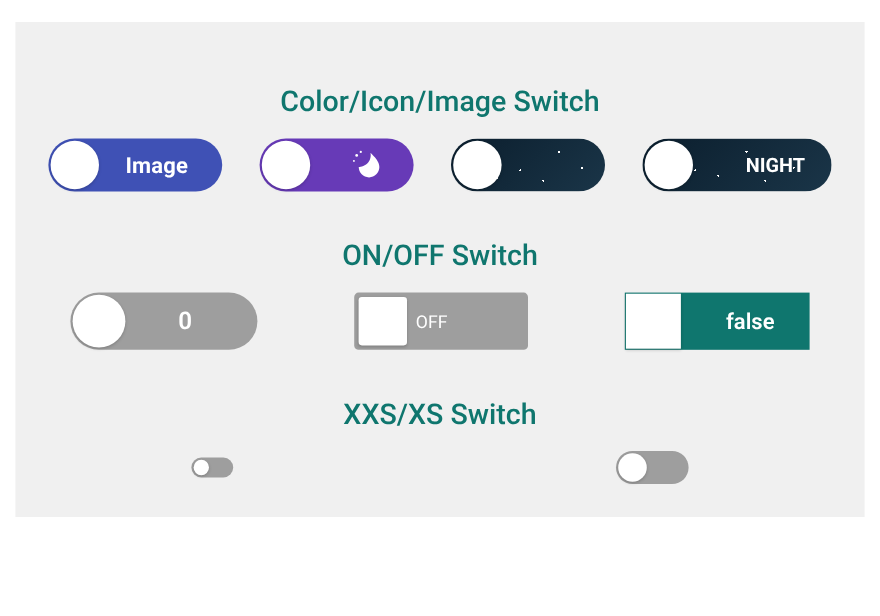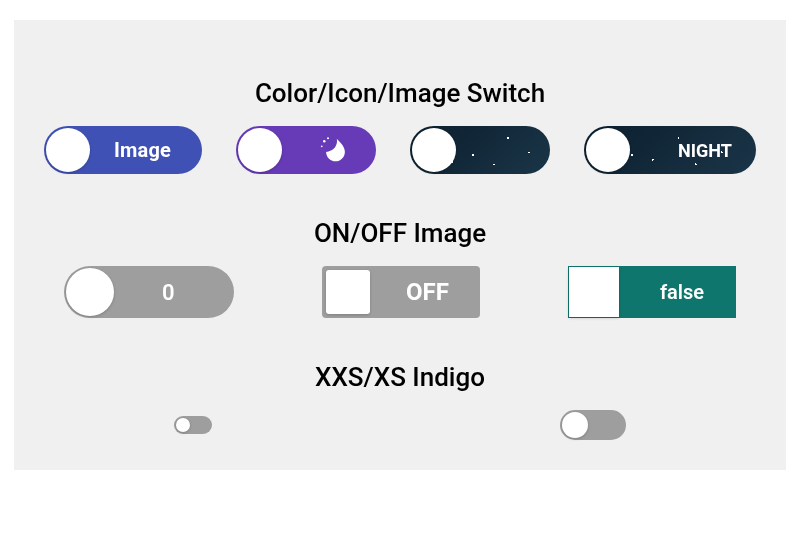--- a/index.html
+++ b/index.html
@@ -12,21 +12,21 @@
     }
     .panel {
       background: #f0f0f0;
       margin: 20px 14px 0 14px;
       padding: 58px 20px 30px 20px;
     }
     .section-title {
       text-align: center;
       font-size: 26px;
       font-weight: 500;
-      color: #000000;
+      color: #0f766e;
       margin-bottom: 18px;
     }
     .row {
       display: flex;
       justify-content: space-between;
       align-items: center;
       margin-bottom: 44px;
       padding: 0 10px;
     }
     .row.row2 { padding: 0 30px; margin-bottom: 44px; }
@@ -95,21 +95,21 @@
     .sw-zero {
       width: 170px; height: 52px; background: #9e9e9e;
     }
     .sw-zero .thumb { width: 48px; height: 48px; left: 2px; top: 2px; }
     .sw-zero .label { margin-left: 98px; font-size: 22px; font-weight: 600;}
 
     .sw-off {
       width: 158px; height: 52px; background: #9e9e9e; border-radius: 4px;
     }
     .sw-off .thumb { width: 44px; height: 44px; border-radius: 3px; left: 4px; top: 4px; }
-    .sw-off .label { margin-left: 84px; font-size: 24px; font-weight:700;}
+    .sw-off .label { margin-left: 56px; font-size: 16px; font-weight:400;}
 
     .sw-false {
       width: 168px; height: 52px; background: #0f766e; border-radius: 0;
     }
     .sw-false .thumb { width: 50px; height: 50px; border-radius: 0; left: 1px; top: 1px; }
     .sw-false .label { margin-left: 92px; font-size: 20px; font-weight:600;}
 
     
     .sw-xxs {
       width: 38px; height: 18px; background: #9e9e9e;
@@ -150,41 +150,41 @@
       <div class="thumb"></div>
     </div>
 
     <div class="switch sw-night">
       <div class="thumb"></div>
       <span class="label">NIGHT</span>
     </div>
 
   </div>
 
-  <div class="section-title">ON/OFF Image</div>
+  <div class="section-title">ON/OFF Switch</div>
   <div class="row row2">
 
     <div class="switch sw-zero">
       <div class="thumb"></div>
       <span class="label">0</span>
     </div>
 
     <div class="switch sw-off">
       <div class="thumb"></div>
       <span class="label">OFF</span>
     </div>
 
     <div class="switch sw-false">
       <div class="thumb"></div>
       <span class="label">false</span>
     </div>
 
   </div>
 
-  <div class="section-title">XXS/XS Indigo</div>
+  <div class="section-title">XXS/XS Switch</div>
   <div class="row row3">
 
     <div class="switch sw-xxs">
       <div class="thumb"></div>
     </div>
 
     <div class="switch sw-xs">
       <div class="thumb"></div>
     </div>
 

